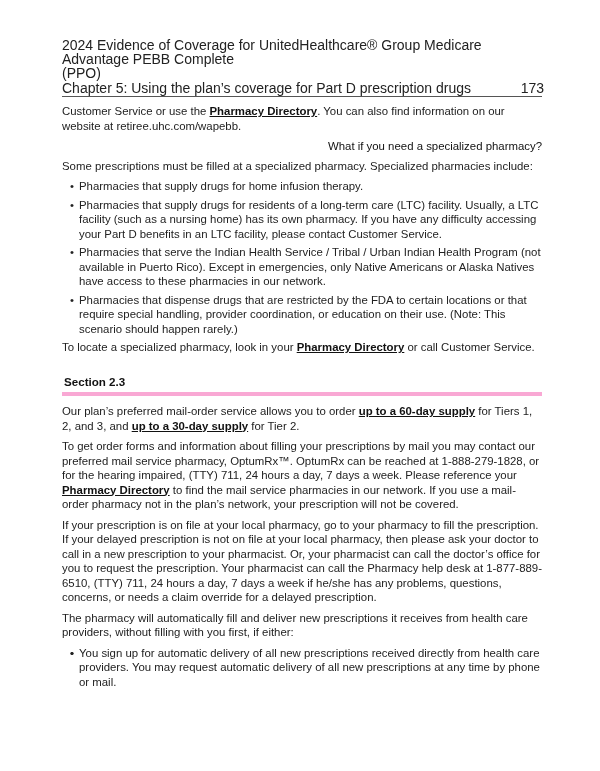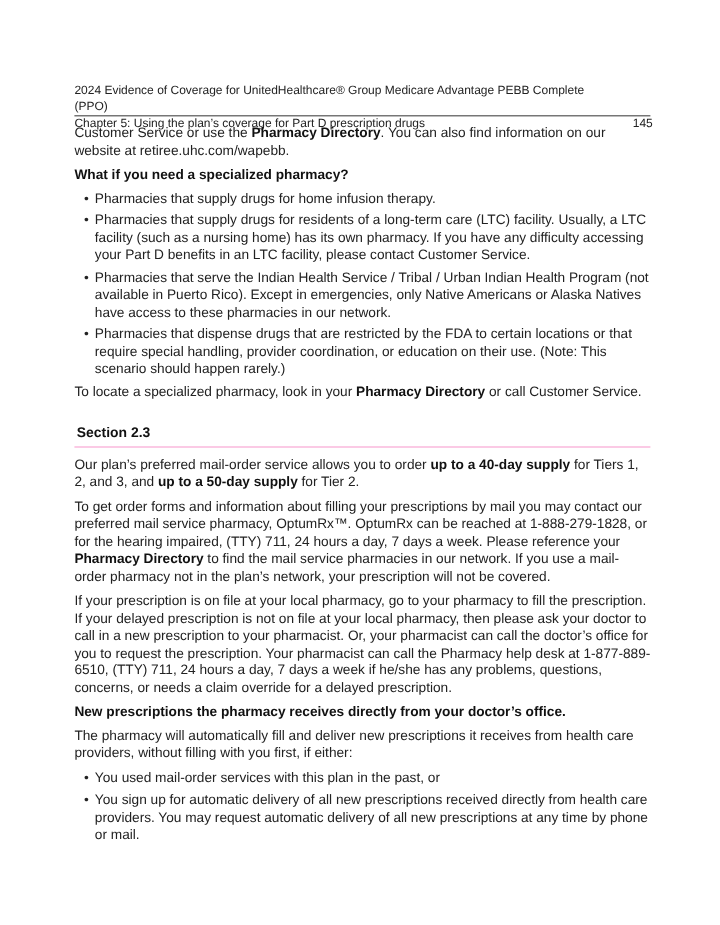--- a/index.html
+++ b/index.html
@@ -3,73 +3,73 @@
 <meta charset="utf-8">
 <style>
   html, body { margin: 0; padding: 0; background: #ffffff; }
   body {
     width: 600px; height: 771px; position: relative; overflow: hidden;
     font-family: "Liberation Sans", sans-serif;
     color: #222222;
     font-size: 11.4px;
     line-height: 14.5px;
   }
-  .hdr { position: absolute; left: 62px; top: 69px; width: 479px; font-size: 10px; line-height: 14.2px; }
+  .hdr { position: absolute; left: 62px; top: 38px; width: 479px; font-size: 14px; line-height: 14.2px; }
   .hdr .line { display: block; }
   .hdr .chapter-row { display: flex; justify-content: space-between; align-items: flex-end; }
   .hdr .pnum { margin-right: -3px; }
   .hdr-rule { position: absolute; left: 62px; top: 96px; width: 480px; height: 1px; background: #555; }
   .body { position: absolute; left: 62px; top: 104px; width: 480px; }
   p { margin: 0 0 6px 0; }
-  b { font-weight: bold; color: #111; }
-  .h3 { font-weight: bold; margin: 0 0 5px 0; color: #111; }
+  b { font-weight: bold; color: #111; text-decoration: underline; }
+  .h3 { font-weight: normal; margin: 0 0 5px 0; color: #111; text-align: right; }
   ul { list-style: none; margin: 0 0 4px 0; padding: 0 0 0 17px; }
   ul li { position: relative; margin: 0 0 4px 0; padding-left: 0; }
   ul li .bullet { position: absolute; left: -9px; top: 0; }
   .section {
     display: flex; font-weight: bold; color: #111;
-    border-bottom: 1px solid #f9a8d4; padding: 4px 0 3px 2px; margin: 16px 0 8px 0;
+    border-bottom: 4px solid #f9a8d4; padding: 4px 0 3px 2px; margin: 16px 0 8px 0;
     font-size: 11.6px;
   }
   .section .num { width: 104px; }
 </style>
 </head>
 <body>
 
 <div class="hdr">
   <span class="line">
     <span>2024 Evidence of Coverage for UnitedHealthcare® Group Medicare Advantage PEBB Complete</span><br>
     <span>(PPO)</span>
   </span>
   <div class="chapter-row">
     <span>Chapter 5: Using the plan’s coverage for Part D prescription drugs</span>
-    <span class="pnum">145</span>
+    <span class="pnum">173</span>
   </div>
 </div>
 <div class="hdr-rule"></div>
 
 <div class="body">
   <p><span>Customer Service or use the </span><b>Pharmacy Directory</b><span>. You can also find information on our website at retiree.uhc.com/wapebb.</span></p>
 
   <div class="h3">What if you need a specialized pharmacy?</div>
+  <p>Some prescriptions must be filled at a specialized pharmacy. Specialized pharmacies include:</p>
   <ul>
     <li><span class="bullet">•</span><span>Pharmacies that supply drugs for home infusion therapy.</span></li>
     <li><span class="bullet">•</span><span>Pharmacies that supply drugs for residents of a long-term care (LTC) facility. Usually, a LTC facility (such as a nursing home) has its own pharmacy. If you have any difficulty accessing your Part D benefits in an LTC facility, please contact Customer Service.</span></li>
     <li><span class="bullet">•</span><span>Pharmacies that serve the Indian Health Service / Tribal / Urban Indian Health Program (not available in Puerto Rico). Except in emergencies, only Native Americans or Alaska Natives have access to these pharmacies in our network.</span></li>
     <li><span class="bullet">•</span><span>Pharmacies that dispense drugs that are restricted by the FDA to certain locations or that require special handling, provider coordination, or education on their use. (Note: This scenario should happen rarely.)</span></li>
   </ul>
   <p><span>To locate a specialized pharmacy, look in your </span><b>Pharmacy Directory</b><span> or call Customer Service.</span></p>
 
   <div class="section">
     <span class="num">Section 2.3</span>
   </div>
 
-  <p><span>Our plan’s preferred mail-order service allows you to order </span><b>up to a 40-day supply</b><span> for Tiers 1, 2, and 3, and </span><b>up to a 50-day supply</b><span> for Tier 2.</span></p>
+  <p><span>Our plan’s preferred mail-order service allows you to order </span><b>up to a 60-day supply</b><span> for Tiers 1, 2, and 3, and </span><b>up to a 30-day supply</b><span> for Tier 2.</span></p>
   <p><span>To get order forms and information about filling your prescriptions by mail you may contact our preferred mail service pharmacy, OptumRx™. OptumRx can be reached at 1-888-279-1828, or for the hearing impaired, (TTY) 711, 24 hours a day, 7 days a week. Please reference your </span><b>Pharmacy Directory</b><span> to find the mail service pharmacies in our network. If you use a mail-order pharmacy not in the plan’s network, your prescription will not be covered.</span></p>
   <p>If your prescription is on file at your local pharmacy, go to your pharmacy to fill the prescription. If your delayed prescription is not on file at your local pharmacy, then please ask your doctor to call in a new prescription to your pharmacist. Or, your pharmacist can call the doctor’s office for you to request the prescription. Your pharmacist can call the Pharmacy help desk at 1-877-889-6510, (TTY) 711, 24 hours a day, 7 days a week if he/she has any problems, questions, concerns, or needs a claim override for a delayed prescription.</p>
 
-  <div class="h3">New prescriptions the pharmacy receives directly from your doctor’s office.</div>
   <p>The pharmacy will automatically fill and deliver new prescriptions it receives from health care providers, without filling with you first, if either:</p>
   <ul>
-    <li><span class="bullet">•</span><span>You used mail-order services with this plan in the past, or</span></li>
+    <li><span class="bullet">•</span></li>
     <li><span class="bullet">•</span><span>You sign up for automatic delivery of all new prescriptions received directly from health care providers. You may request automatic delivery of all new prescriptions at any time by phone or mail.</span></li>
   </ul>
 </div>
 
 </body></html>

